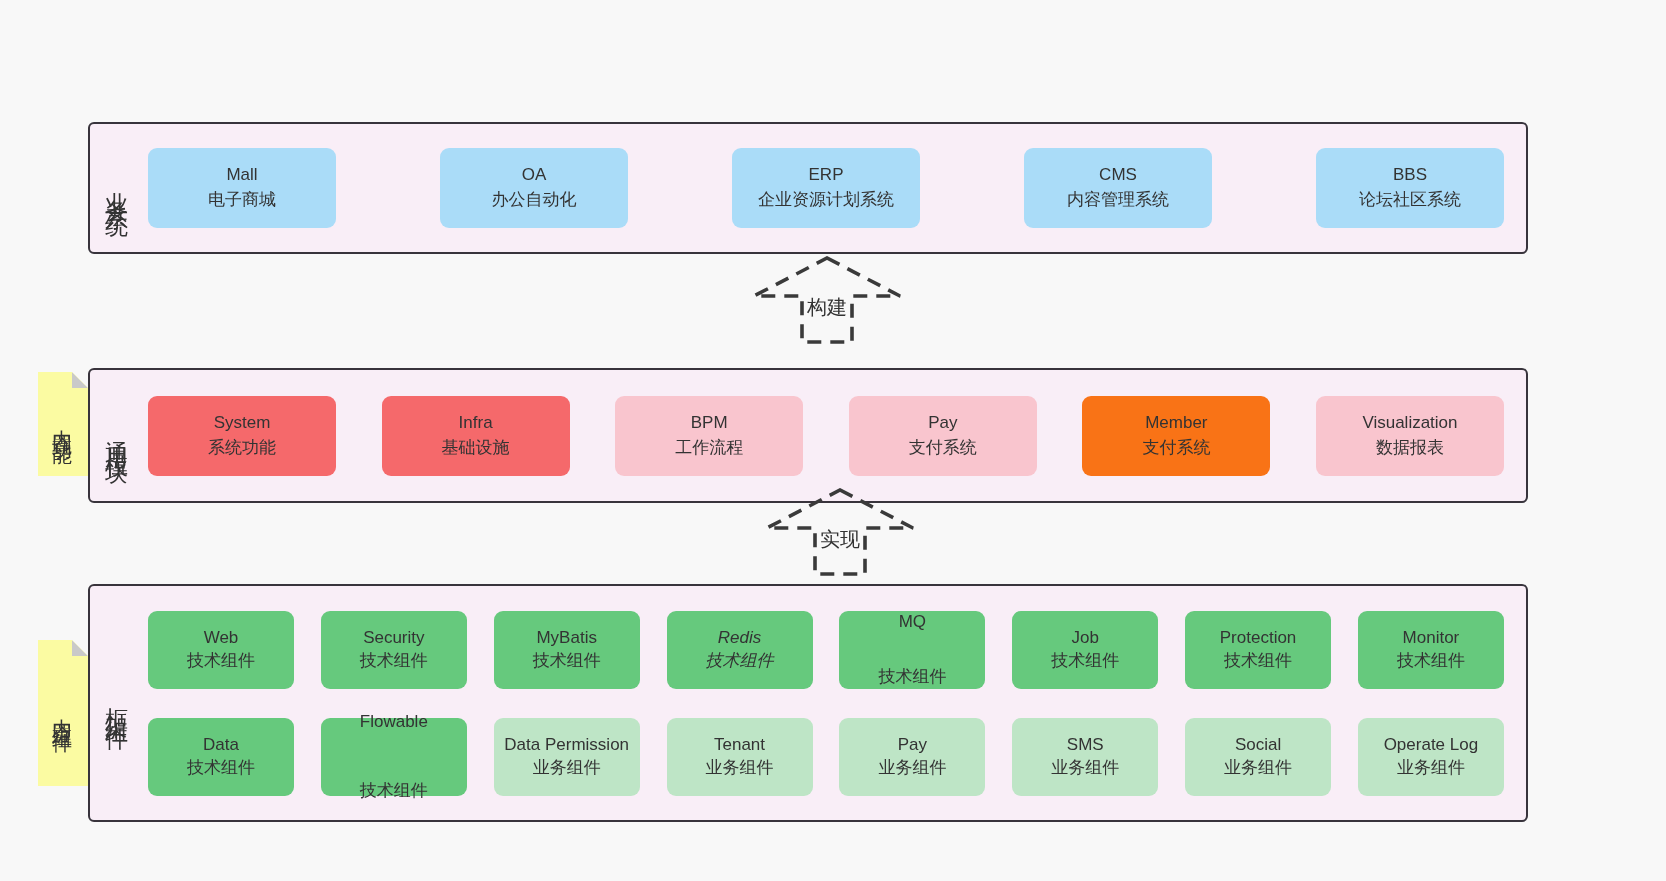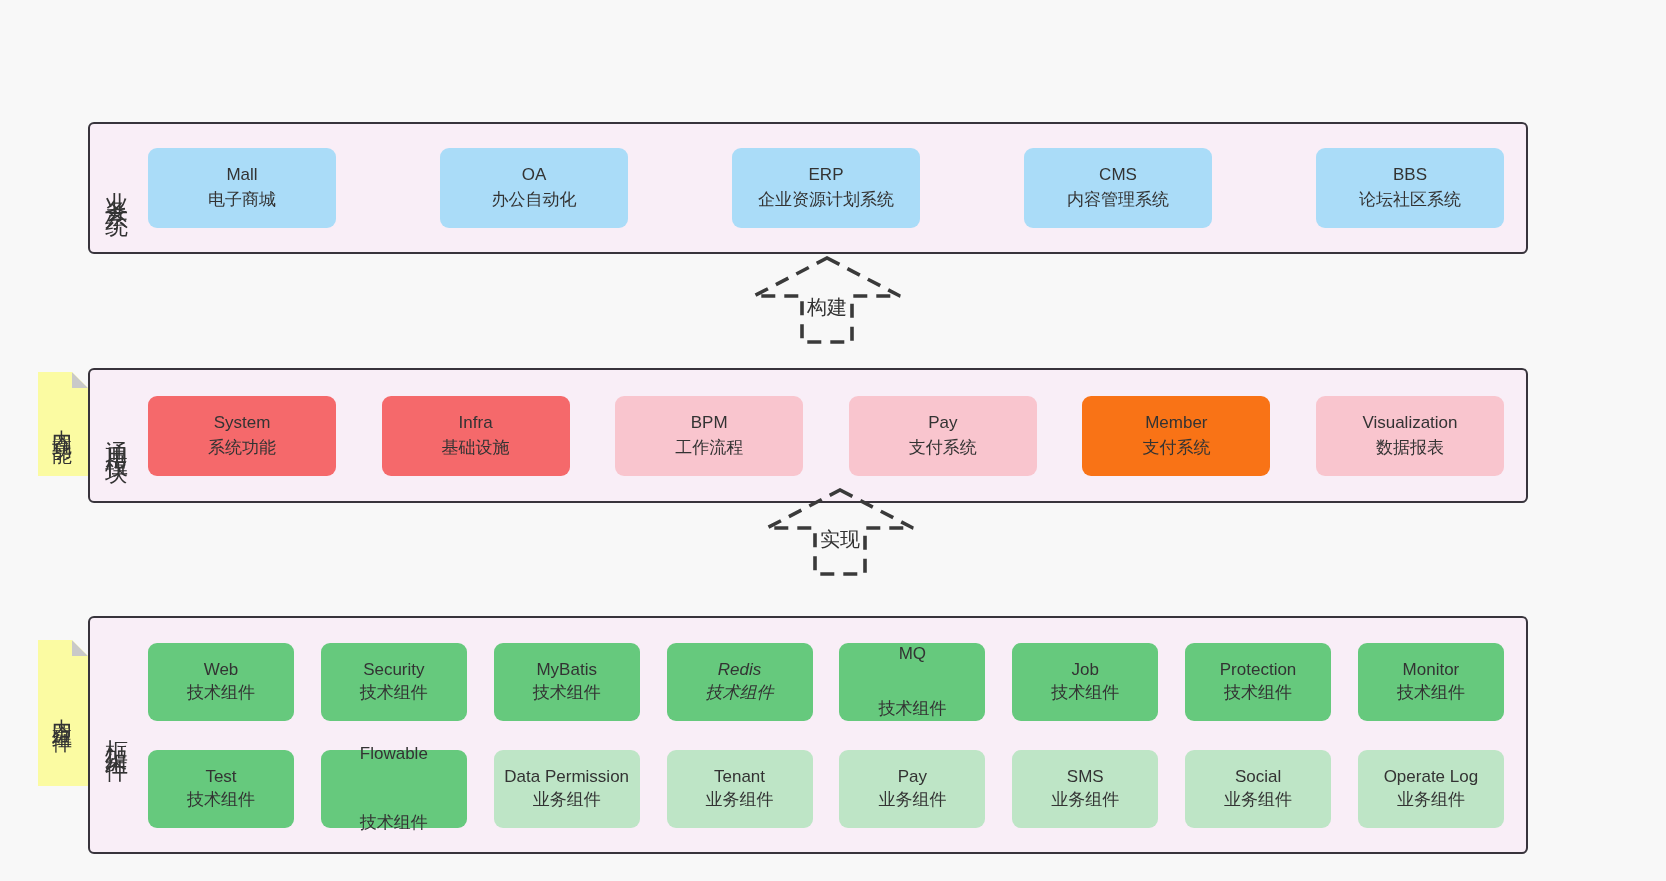--- a/index.html
+++ b/index.html
@@ -176,21 +176,21 @@
   </div>
 
   <div class="arrow" style="left:765px;top:488px;">
     <svg viewBox="0 0 150 88">
       <path d="M75 2 L148 40 L100 40 L100 86 L50 86 L50 40 L2 40 Z"></path>
       <rect x="52" y="36" width="46" height="30" fill="#f8f8f8"></rect>
       <text x="75" y="58" text-anchor="middle">实现</text>
     </svg>
   </div>
 
-  <div class="band" id="band-2" style="top:616px;height:238px;border-radius:6px;">
+  <div class="band" id="band-2" style="top:584px;height:238px;border-radius:6px;">
     <div class="band-label">框架组件</div>
     <div class="band-content">
         <div class="box-row">
           <div class="box" style="background: rgb(102, 201, 125);">
             <div class="box-name">Web</div>
             <div class="box-desc">技术组件</div>
           </div>
           <div class="box" style="background: rgb(102, 201, 125);">
             <div class="box-name">Security</div>
             <div class="box-desc">技术组件</div>
@@ -215,21 +215,21 @@
             <div class="box-name">Protection</div>
             <div class="box-desc">技术组件</div>
           </div>
           <div class="box" style="background: rgb(102, 201, 125);">
             <div class="box-name">Monitor</div>
             <div class="box-desc">技术组件</div>
           </div>
         </div>
         <div class="box-row">
           <div class="box" style="background: rgb(102, 201, 125);">
-            <div class="box-name">Test</div>
+            <div class="box-name">Data</div>
             <div class="box-desc">技术组件</div>
           </div>
           <div class="box" style="background: rgb(102, 201, 125); gap: 47px;">
             <div class="box-name">Flowable</div>
             <div class="box-desc">技术组件</div>
           </div>
           <div class="box" style="background: rgb(190, 229, 198);">
             <div class="box-name">Data Permission</div>
             <div class="box-desc">业务组件</div>
           </div>

